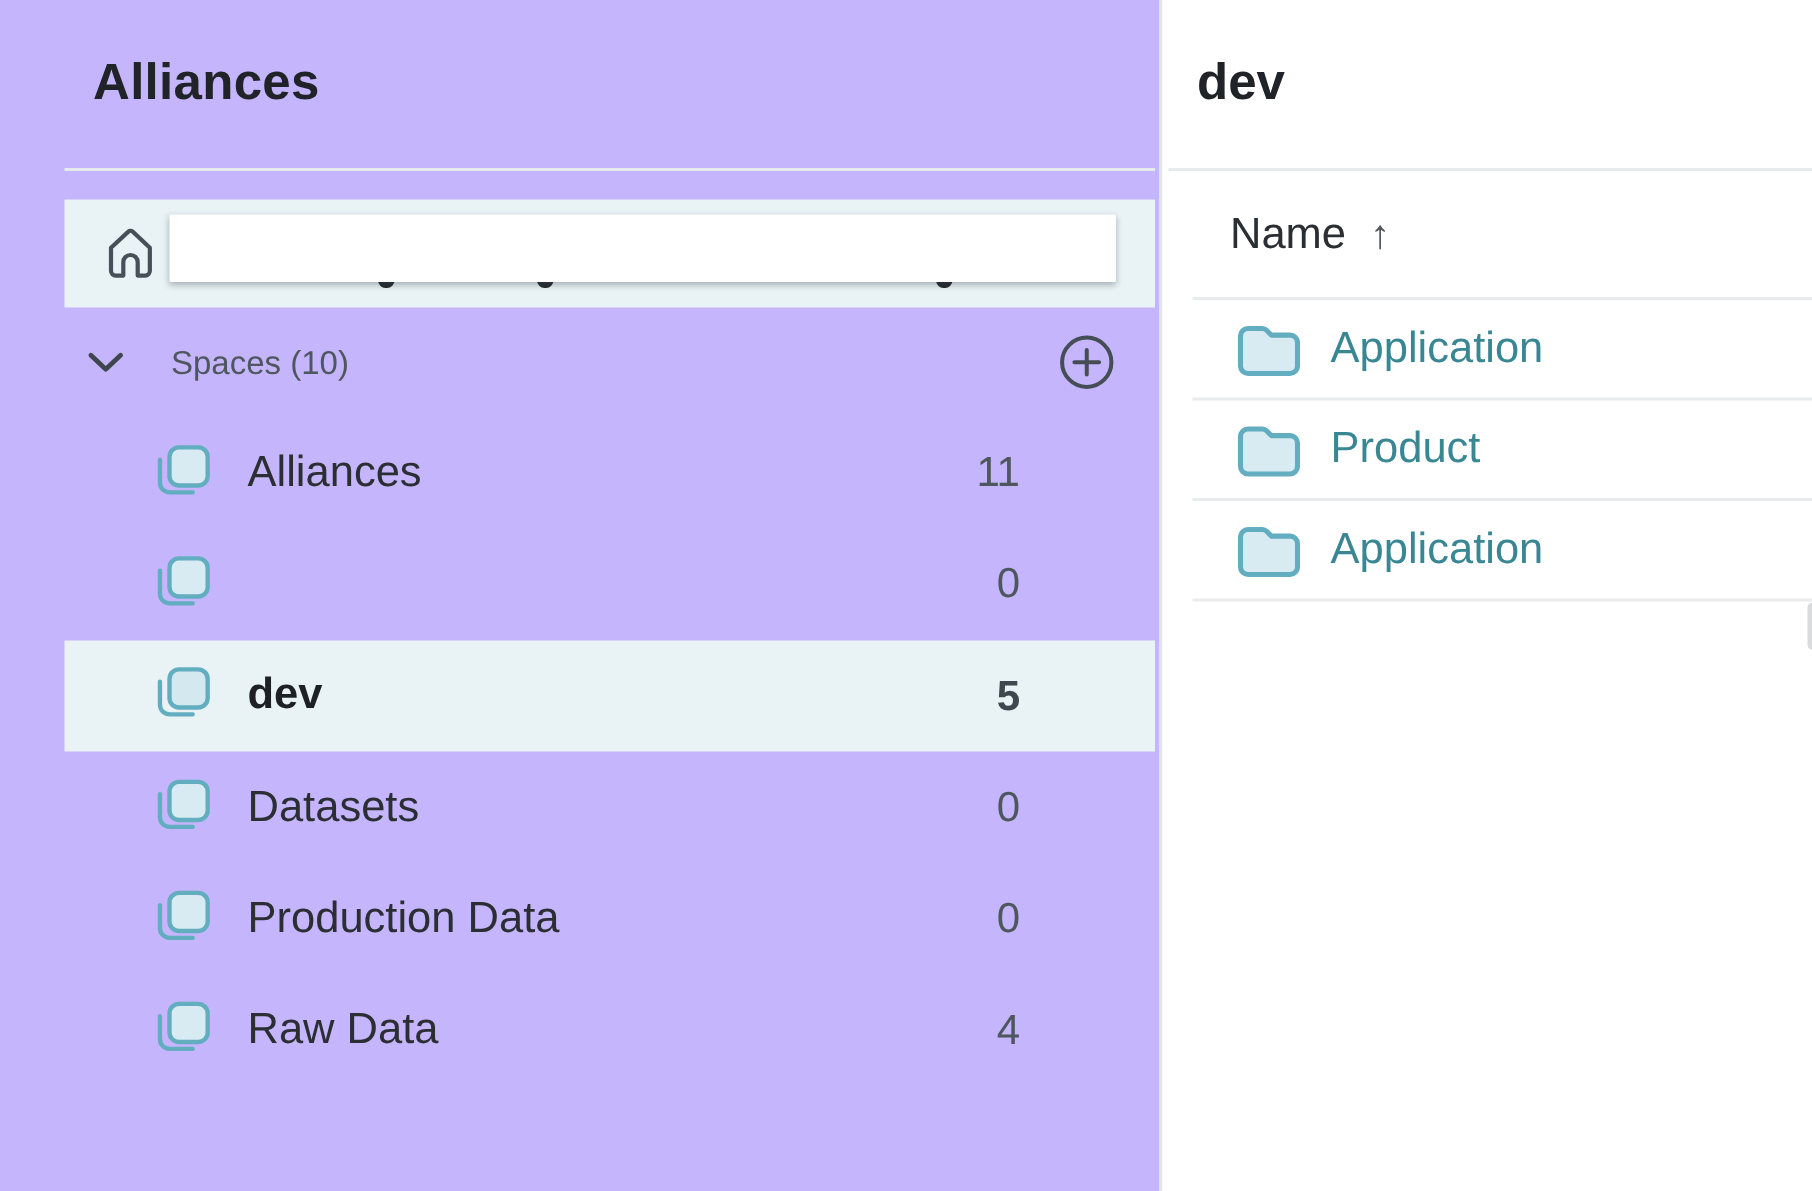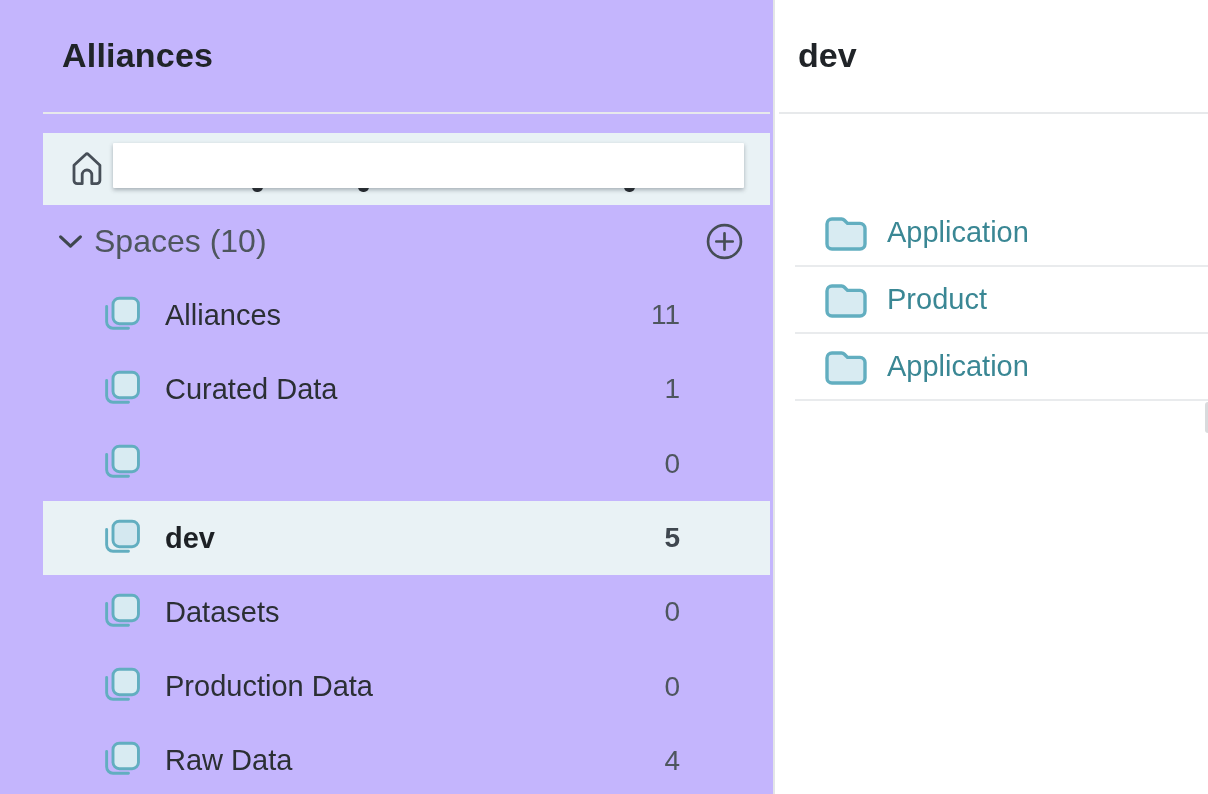--- a/index.html
+++ b/index.html
@@ -41,21 +41,21 @@
     background: #ffffff; border-radius: 1px;
     box-shadow: 0 2px 4px rgba(55, 65, 75, 0.38);
     z-index: 3;
   }
 
   .spaces-row {
     position: absolute; left: 43px; top: 205px; width: 727px; height: 73px;
     display: flex; align-items: center;
   }
   .spaces-chevron { margin-left: 15px; flex: 0 0 auto; cursor: pointer; }
-  .spaces-label { margin-left: 11px; font-size: 32px; color: #4e565e; }
+  .spaces-label { margin-left: 31px; font-size: 22px; color: #4e565e; }
   .add-space-button {
     margin-left: auto; margin-right: 27px;
     width: 38px; height: 38px; padding: 0; border: none; background: transparent;
     cursor: pointer; display: flex; align-items: center; justify-content: center;
   }
 
   .space-list { position: absolute; left: 43px; top: 278px; width: 727px; }
   .space-row {
     height: 74.3px; display: flex; align-items: center;
     padding-left: 60px; box-sizing: border-box; cursor: pointer;
@@ -143,28 +143,20 @@
 
     <div class="space-row">
       <svg class="space-icon" width="40" height="39" viewBox="0 0 44 42">
         <path d="M4 11 V28 a7 7 0 0 0 7 7 H28" fill="none" stroke="#62aec0" stroke-width="3.2" stroke-linecap="round"></path>
         <rect x="11" y="2" width="28" height="28" rx="7" fill="#d8ebf2" stroke="#62aec0" stroke-width="3.2"></rect>
       </svg>
       <span class="space-label">Alliances</span>
       <span class="space-count">11</span>
     </div>
 
-    <div class="space-row">
-      <svg class="space-icon" width="40" height="39" viewBox="0 0 44 42">
-        <path d="M4 11 V28 a7 7 0 0 0 7 7 H28" fill="none" stroke="#62aec0" stroke-width="3.2" stroke-linecap="round"></path>
-        <rect x="11" y="2" width="28" height="28" rx="7" fill="#d8ebf2" stroke="#62aec0" stroke-width="3.2"></rect>
-      </svg>
-      <span class="space-label">Curated Data</span>
-      <span class="space-count">1</span>
-    </div>
 
     <div class="space-row">
       <svg class="space-icon" width="40" height="39" viewBox="0 0 44 42">
         <path d="M4 11 V28 a7 7 0 0 0 7 7 H28" fill="none" stroke="#62aec0" stroke-width="3.2" stroke-linecap="round"></path>
         <rect x="11" y="2" width="28" height="28" rx="7" fill="#d8ebf2" stroke="#62aec0" stroke-width="3.2"></rect>
       </svg>
       <span class="space-count">0</span>
     </div>
 
     <div class="space-row selected">
@@ -207,20 +199,24 @@
 </div>
 
 <div class="panel-divider"></div>
 
 <div class="content-panel">
 
   <div class="content-title">dev</div>
 
   <div class="content-header-divider"></div>
 
+  <div class="name-column-header">
+    <span class="name-header-label">Name</span>
+    <span class="sort-ascending-icon">↑</span>
+  </div>
 
   <div class="folder-rows">
 
     <div class="folder-row">
       <svg class="folder-icon" width="46" height="40" viewBox="0 0 46 40">
         <path d="M4 11 a5 5 0 0 1 5 -5 h9.5 a4 4 0 0 1 2.9 1.2 L24.5 10.4 H37 a5 5 0 0 1 5 5 V31 a5 5 0 0 1 -5 5 H9 a5 5 0 0 1 -5 -5 Z" fill="#d8ebf2" stroke="#62aec0" stroke-width="3.4" stroke-linejoin="round"></path>
       </svg>
       <span class="folder-name-link">Application</span>
     </div>
 

